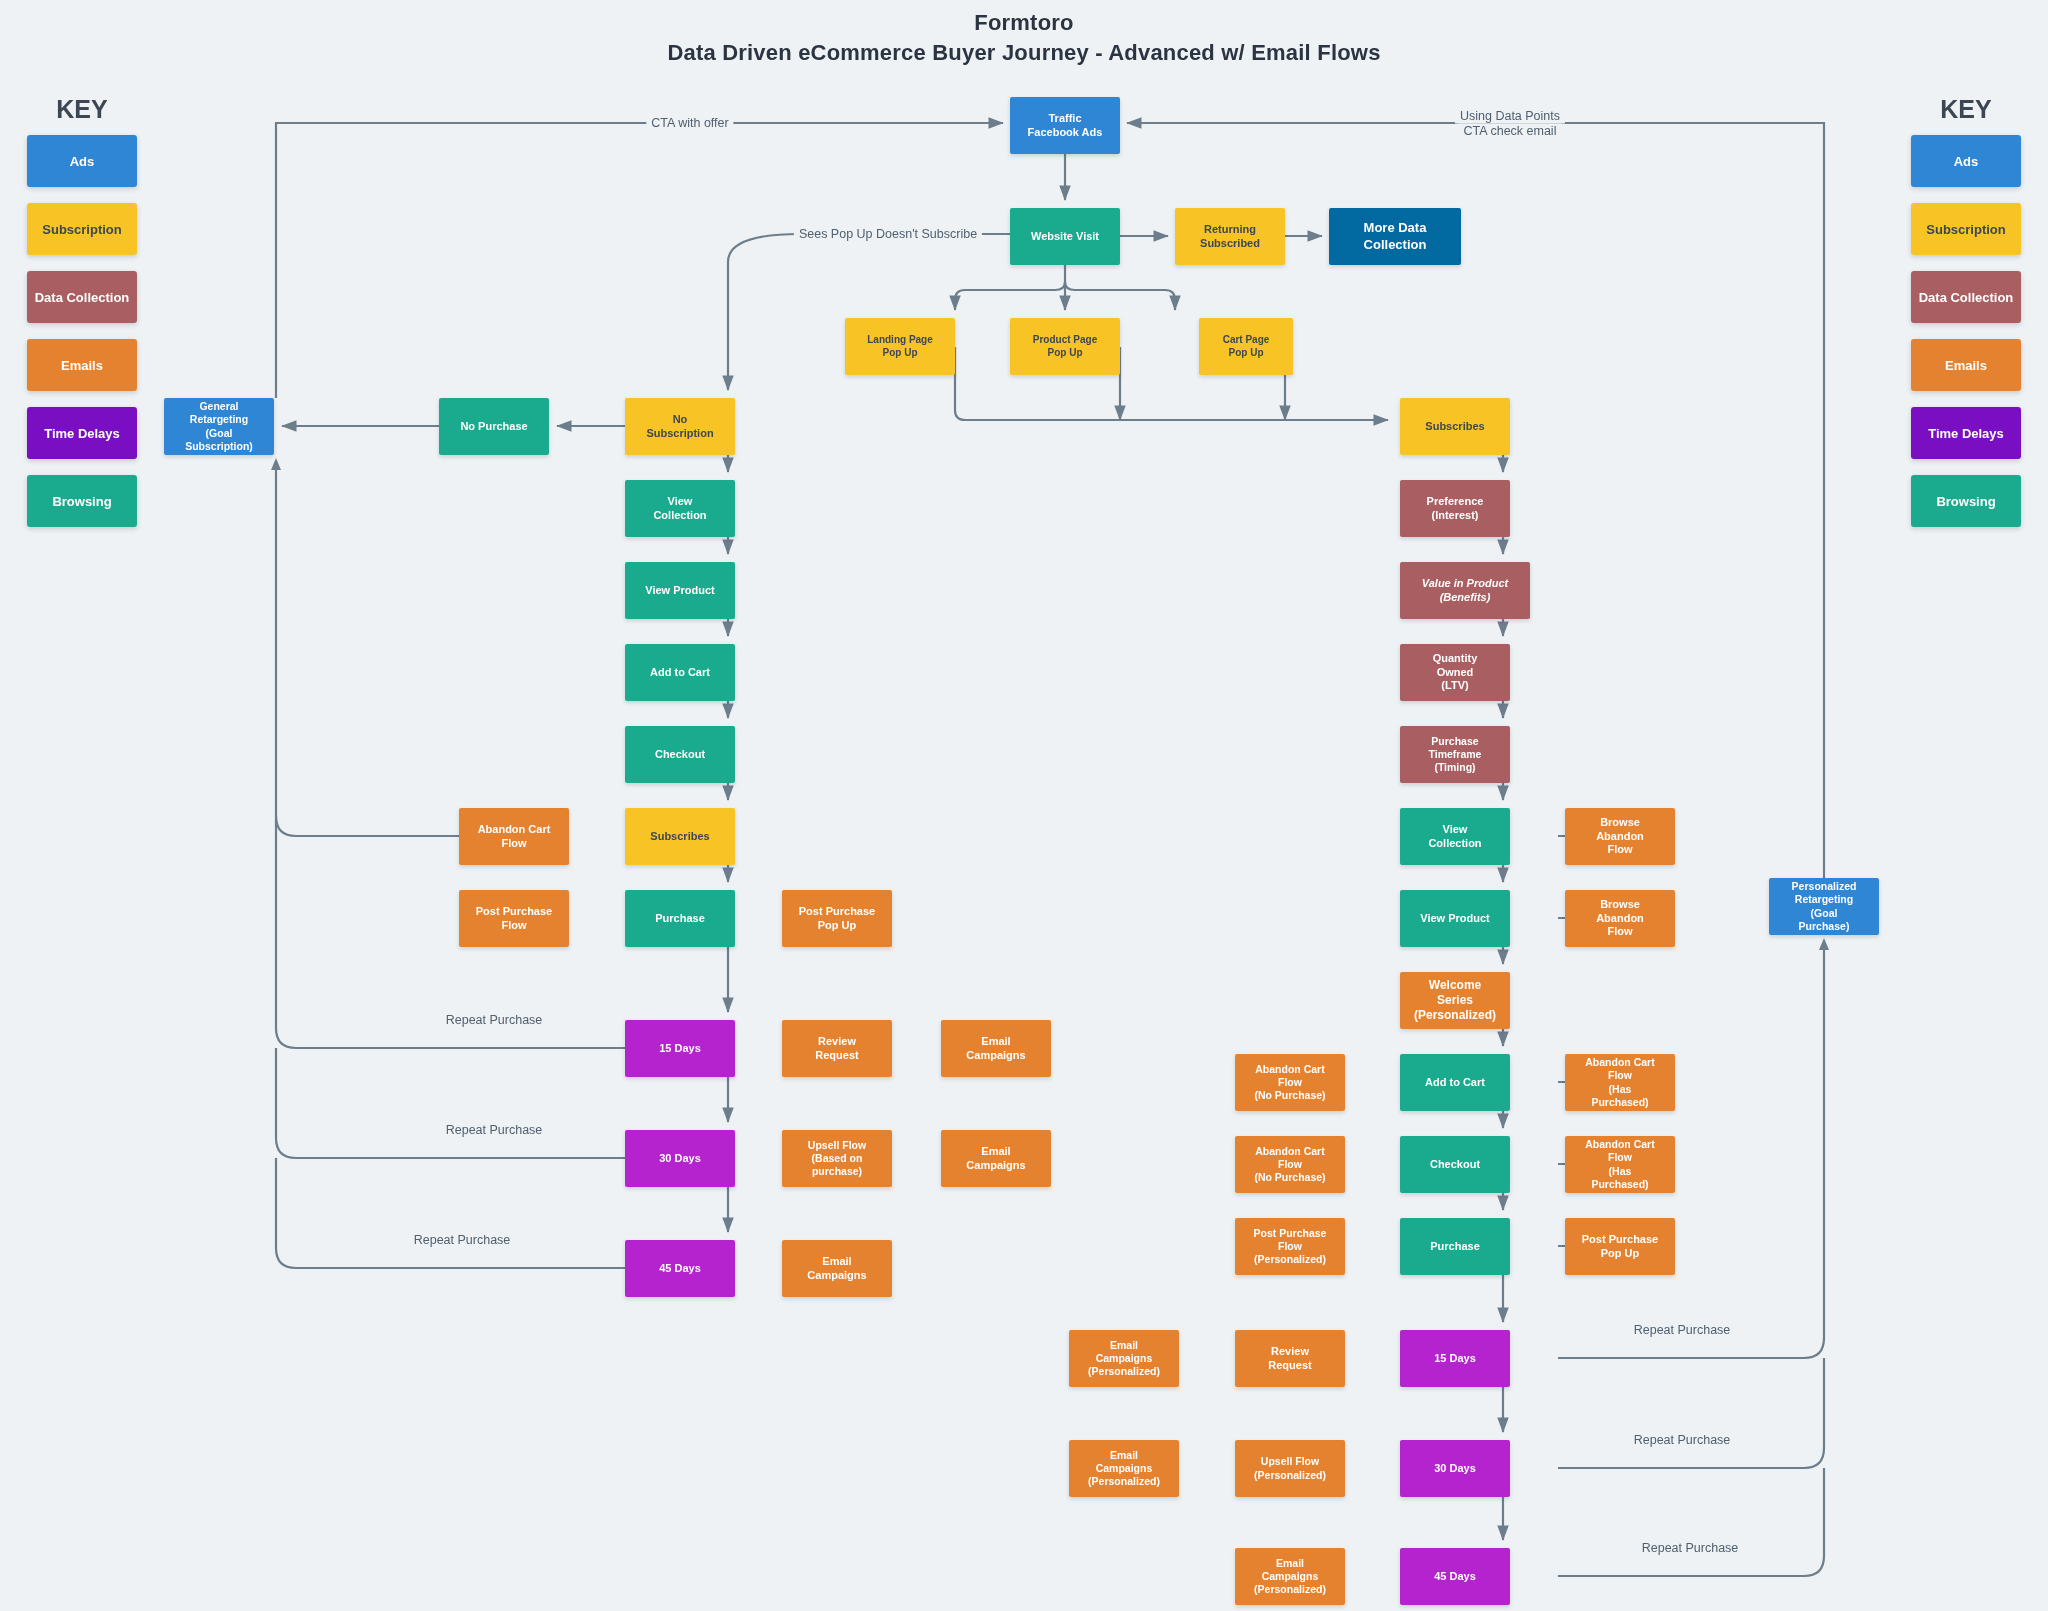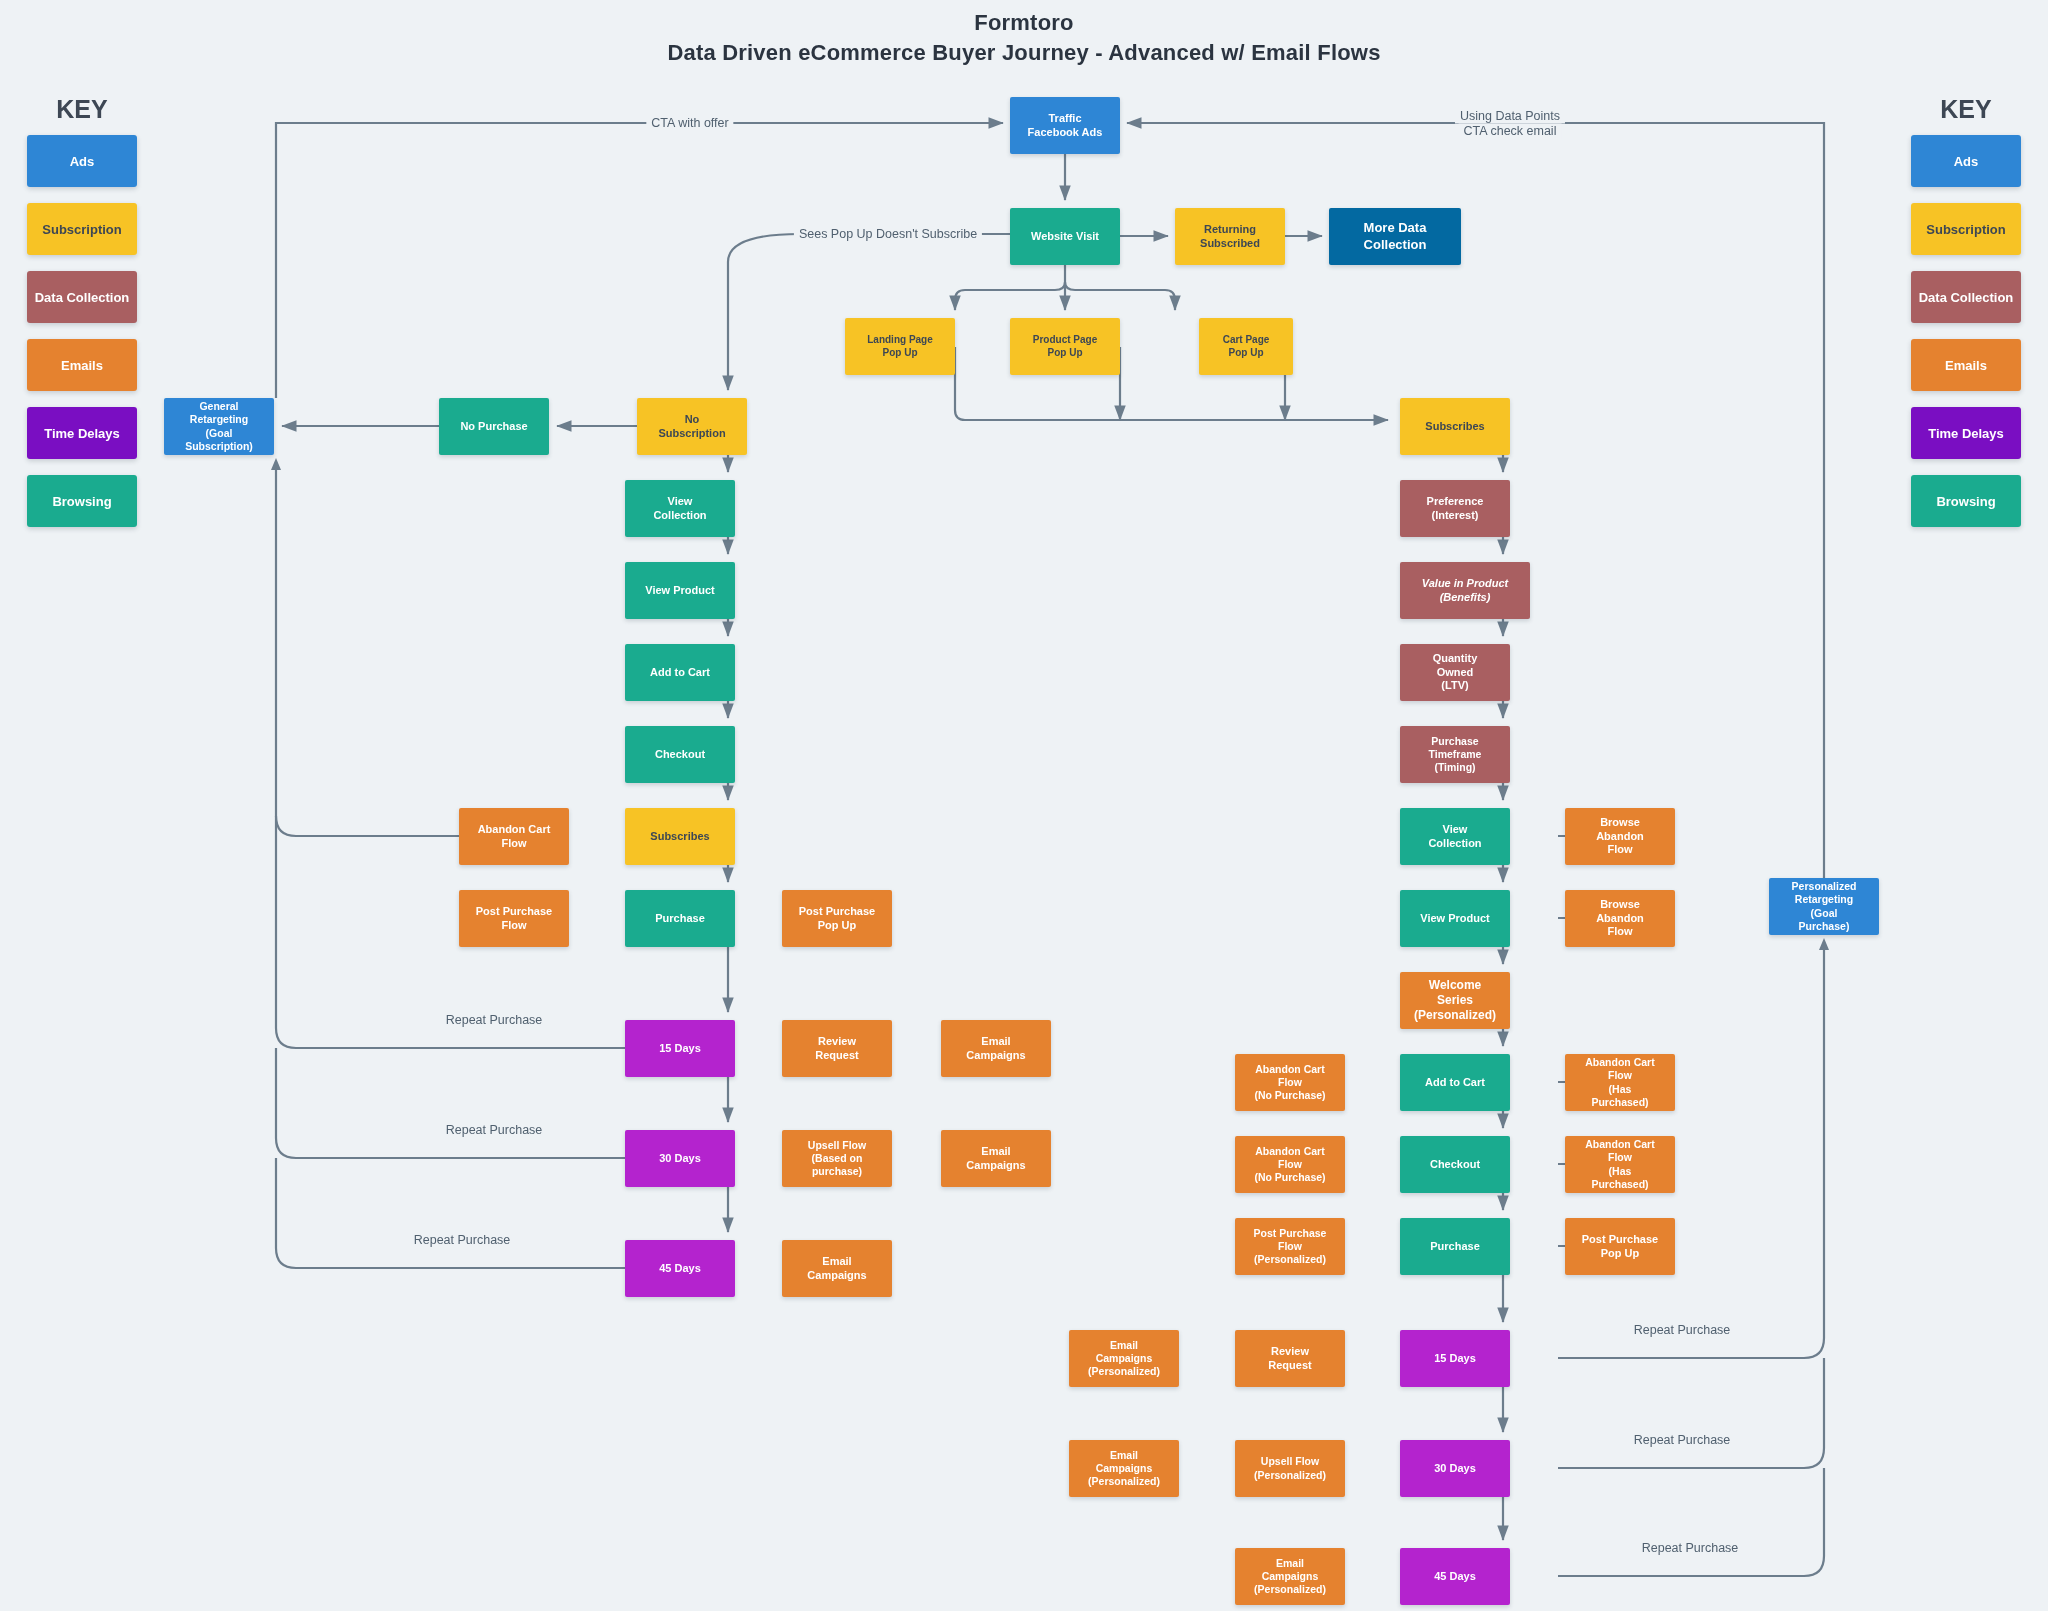--- a/index.html
+++ b/index.html
@@ -175,21 +175,21 @@
       <div class="node dark" style="left: 1175px; top: 208px; width: 110px; height: 57px; background: rgb(247, 195, 37); font-size: 11px; font-weight: bold;">Returning
 Subscribed</div>
       <div class="node light" style="left: 1329px; top: 208px; width: 132px; height: 57px; background: #0369a1; font-size: 13px; font-weight: bold;">More Data Collection</div>
       <div class="node dark" style="left: 845px; top: 318px; width: 110px; height: 57px; background: rgb(247, 195, 37); font-size: 10px; font-weight: bold;">Landing Page Pop Up</div>
       <div class="node dark" style="left: 1010px; top: 318px; width: 110px; height: 57px; background: rgb(247, 195, 37); font-size: 10px; font-weight: bold;">Product Page Pop Up</div>
       <div class="node dark" style="left: 1175px; top: 318px; width: 94px; height: 57px; background: rgb(247, 195, 37); font-size: 10px; font-weight: bold; margin-left: 24px;">Cart Page Pop Up</div>
       <div class="node light" style="left: 164px; top: 398px; width: 110px; height: 57px; background: rgb(46, 134, 213); font-size: 10.5px; font-weight: bold;">General
 Retargeting
 (Goal Subscription)</div>
       <div class="node light" style="left: 439px; top: 398px; width: 110px; height: 57px; background: rgb(26, 171, 143); font-size: 11px; font-weight: bold;">No Purchase</div>
-      <div class="node dark" style="left: 625px; top: 398px; width: 110px; height: 57px; background: rgb(247, 195, 37); font-size: 11px; font-weight: bold; margin-left: 12px;">No Subscription</div>
+      <div class="node dark" style="left: 625px; top: 398px; width: 110px; height: 57px; background: rgb(247, 195, 37); font-size: 11px; font-weight: bold;">No Subscription</div>
       <div class="node light" style="left: 625px; top: 480px; width: 110px; height: 57px; background: rgb(26, 171, 143); font-size: 11px; font-weight: bold;">View Collection</div>
       <div class="node light" style="left: 625px; top: 562px; width: 110px; height: 57px; background: rgb(26, 171, 143); font-size: 11px; font-weight: bold;">View Product</div>
       <div class="node light" style="left: 625px; top: 644px; width: 110px; height: 57px; background: rgb(26, 171, 143); font-size: 11px; font-weight: bold;">Add to Cart</div>
       <div class="node light" style="left: 625px; top: 726px; width: 110px; height: 57px; background: rgb(26, 171, 143); font-size: 11px; font-weight: bold;">Checkout</div>
       <div class="node dark" style="left: 625px; top: 808px; width: 110px; height: 57px; background: rgb(247, 195, 37); font-size: 11px; font-weight: bold;">Subscribes</div>
       <div class="node light" style="left: 459px; top: 808px; width: 110px; height: 57px; background: rgb(229, 130, 47); font-size: 11px; font-weight: bold;">Abandon Cart Flow</div>
       <div class="node light" style="left: 625px; top: 890px; width: 110px; height: 57px; background: rgb(26, 171, 143); font-size: 11px; font-weight: bold;">Purchase</div>
       <div class="node light" style="left: 459px; top: 890px; width: 110px; height: 57px; background: rgb(229, 130, 47); font-size: 11px; font-weight: bold;">Post Purchase Flow</div>
       <div class="node light" style="left: 782px; top: 890px; width: 110px; height: 57px; background: rgb(229, 130, 47); font-size: 11px; font-weight: bold;">Post Purchase
 Pop Up</div>

